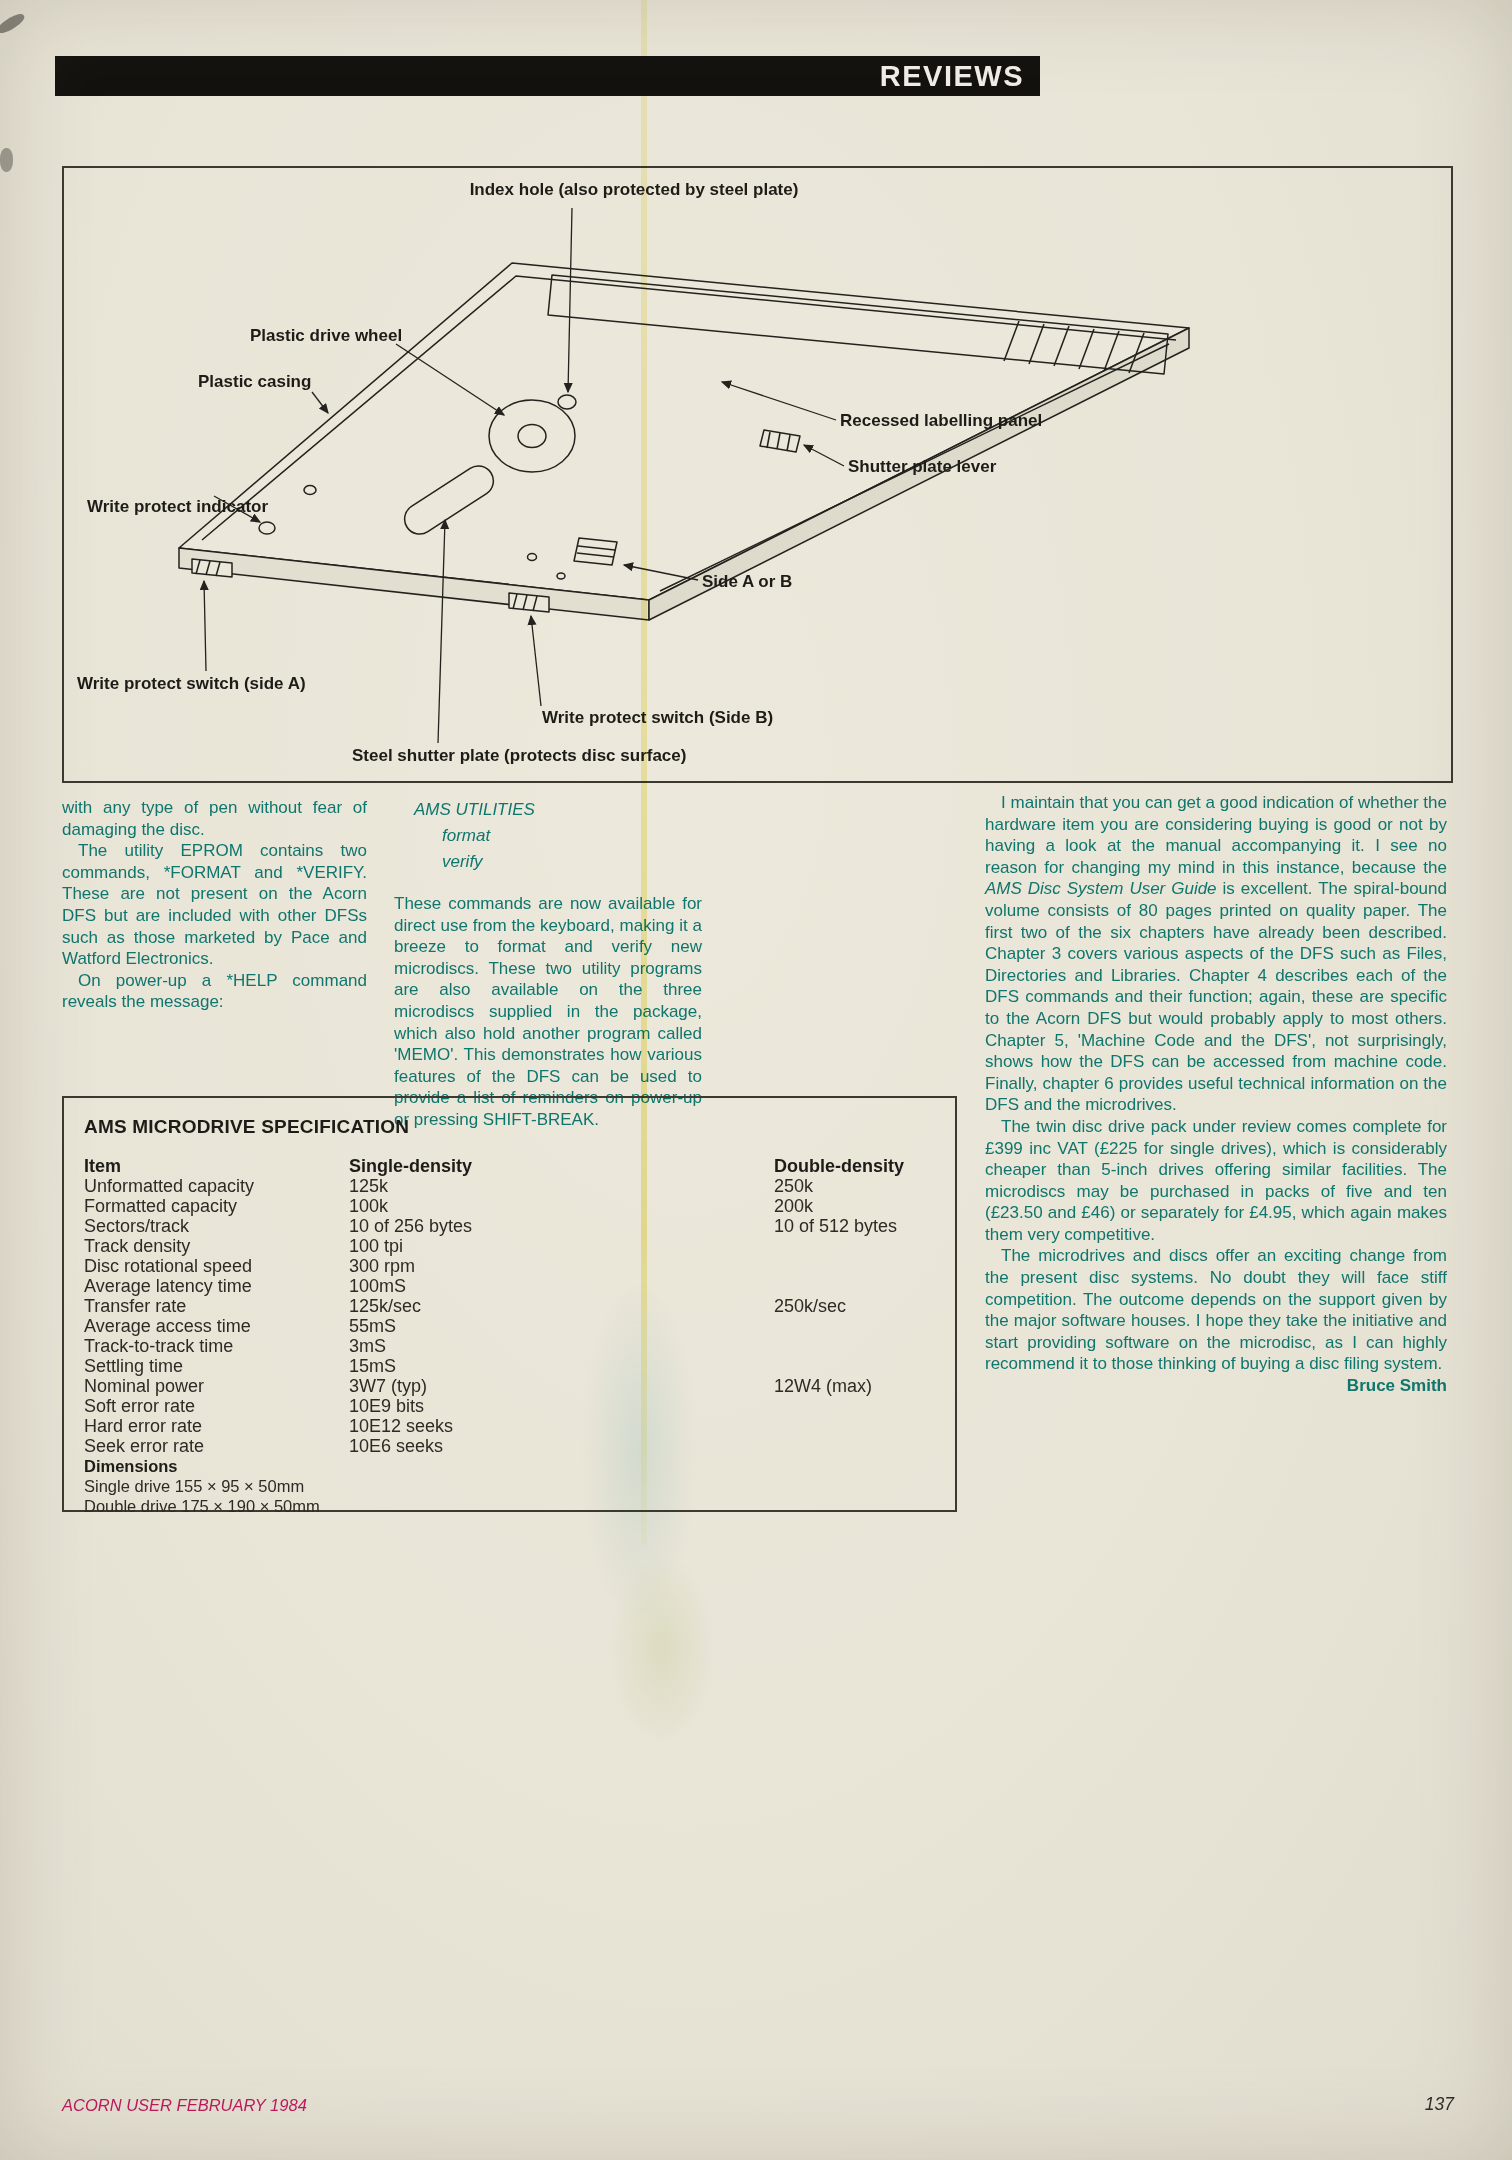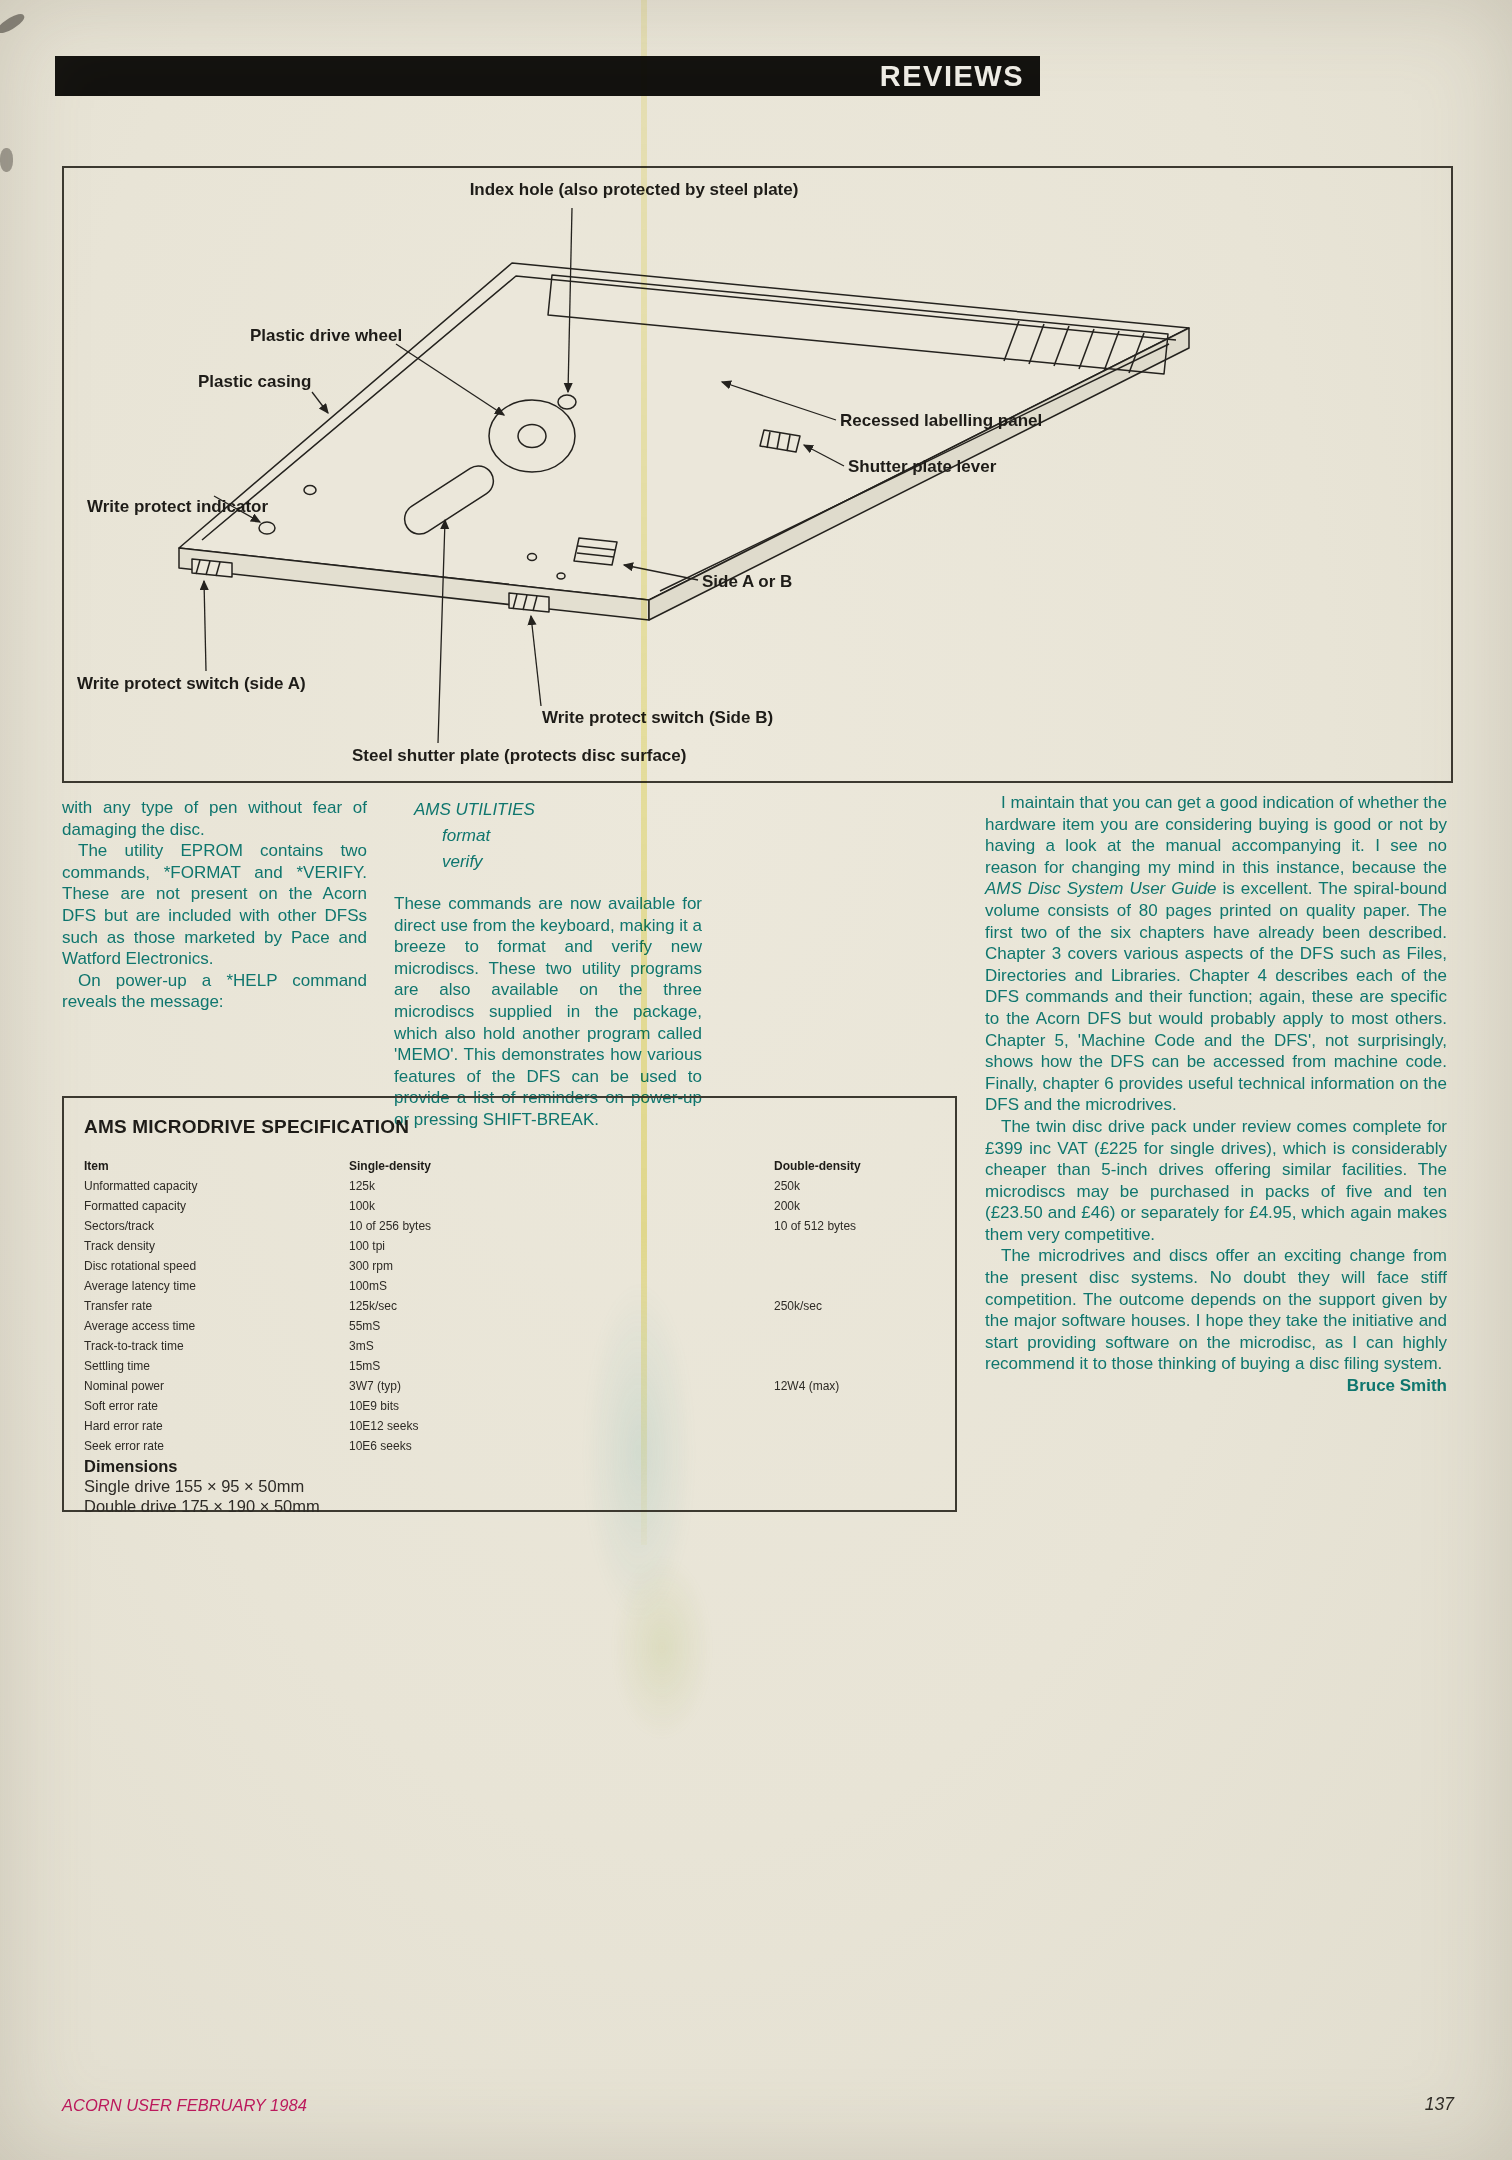--- a/index.html
+++ b/index.html
@@ -26,21 +26,21 @@
   #col3{left:985px;top:792px;width:462px;}
   .util{margin:0 0 18px 0;line-height:26px;text-align:left;font-style:italic;}
   .util div:nth-child(1){padding-left:20px;}
   .util div:nth-child(2),.util div:nth-child(3){padding-left:48px;}
   .byline{float:right;font-weight:bold;}
   .ital{font-style:italic;}
   
   .spec-box{position:absolute;left:62px;top:1096px;width:895px;height:416px;border:2px solid #3c3930;
     box-sizing:border-box;padding:18px 4px 0 20px;z-index:3;}
   .spec-title{font-size:19px;font-weight:bold;color:#1e1c18;margin:0 0 18px 0;letter-spacing:0.2px;}
-  .spec-row{display:grid;grid-template-columns:265px 425px 1fr;font-size:12px;line-height:20px;color:#2e2b26;}
+  .spec-row{display:grid;grid-template-columns:265px 425px 1fr;font-size:18px;line-height:20px;color:#2e2b26;}
   .spec-row.head{font-weight:bold;color:#1e1c18;}
   .dim-label{font-size:16.5px;line-height:20px;font-weight:bold;color:#1e1c18;}
   .dim-line{font-size:16.5px;line-height:20px;}
   
   .footer-left{position:absolute;left:62px;top:2096px;font-style:italic;font-size:16.5px;color:#be185d;z-index:3;}
   .footer-right{position:absolute;right:58px;top:2094px;font-style:italic;font-size:17.5px;color:#2e2b26;z-index:3;}
   
   .yellow-line{position:absolute;left:641px;top:0;width:6px;height:1545px;z-index:40;pointer-events:none;mix-blend-mode:multiply;
     background:linear-gradient(to bottom, rgba(235,224,70,0.22), rgba(235,224,70,0.38) 45%, rgba(233,220,60,0.46) 80%, rgba(235,224,70,0.05));}
   .smudge1{position:absolute;left:583px;top:1280px;width:112px;height:345px;z-index:2;pointer-events:none;

